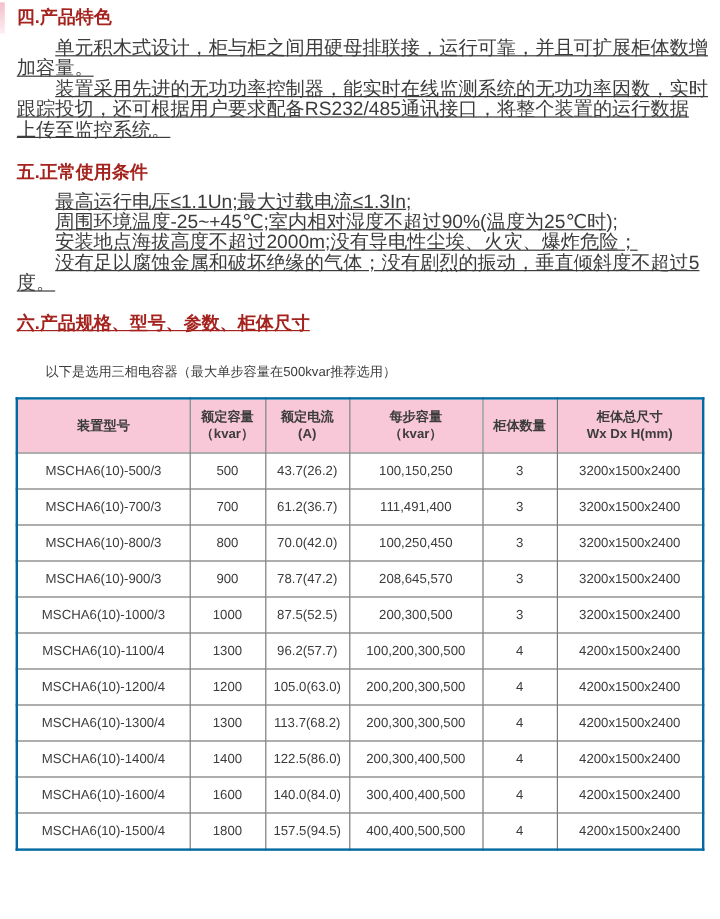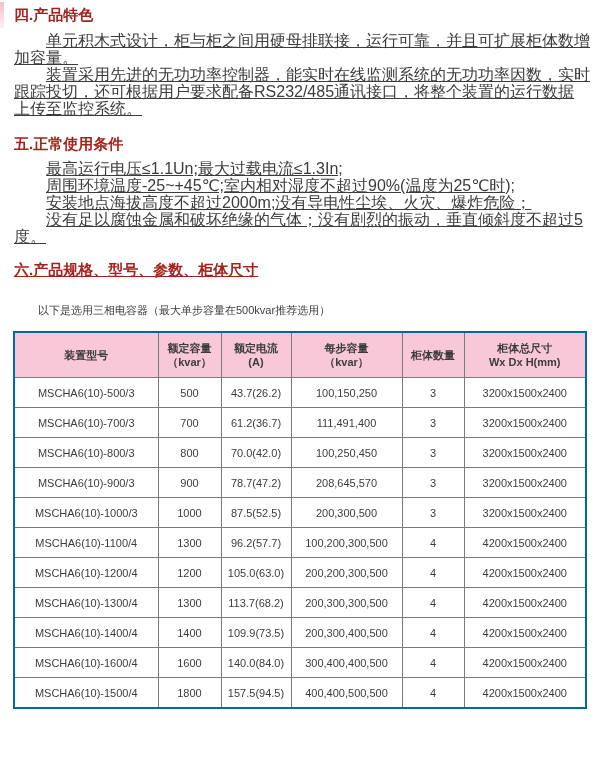--- a/index.html
+++ b/index.html
@@ -195,21 +195,21 @@
           <td>MSCHA6(10)-1300/4</td>
           <td>1300</td>
           <td>113.7(68.2)</td>
           <td>200,300,300,500</td>
           <td>4</td>
           <td>4200x1500x2400</td>
         </tr>
         <tr>
           <td>MSCHA6(10)-1400/4</td>
           <td>1400</td>
-          <td>109.9(73.5)</td>
+          <td>122.5(86.0)</td>
           <td>200,300,400,500</td>
           <td>4</td>
           <td>4200x1500x2400</td>
         </tr>
         <tr>
           <td>MSCHA6(10)-1600/4</td>
           <td>1600</td>
           <td>140.0(84.0)</td>
           <td>300,400,400,500</td>
           <td>4</td>

